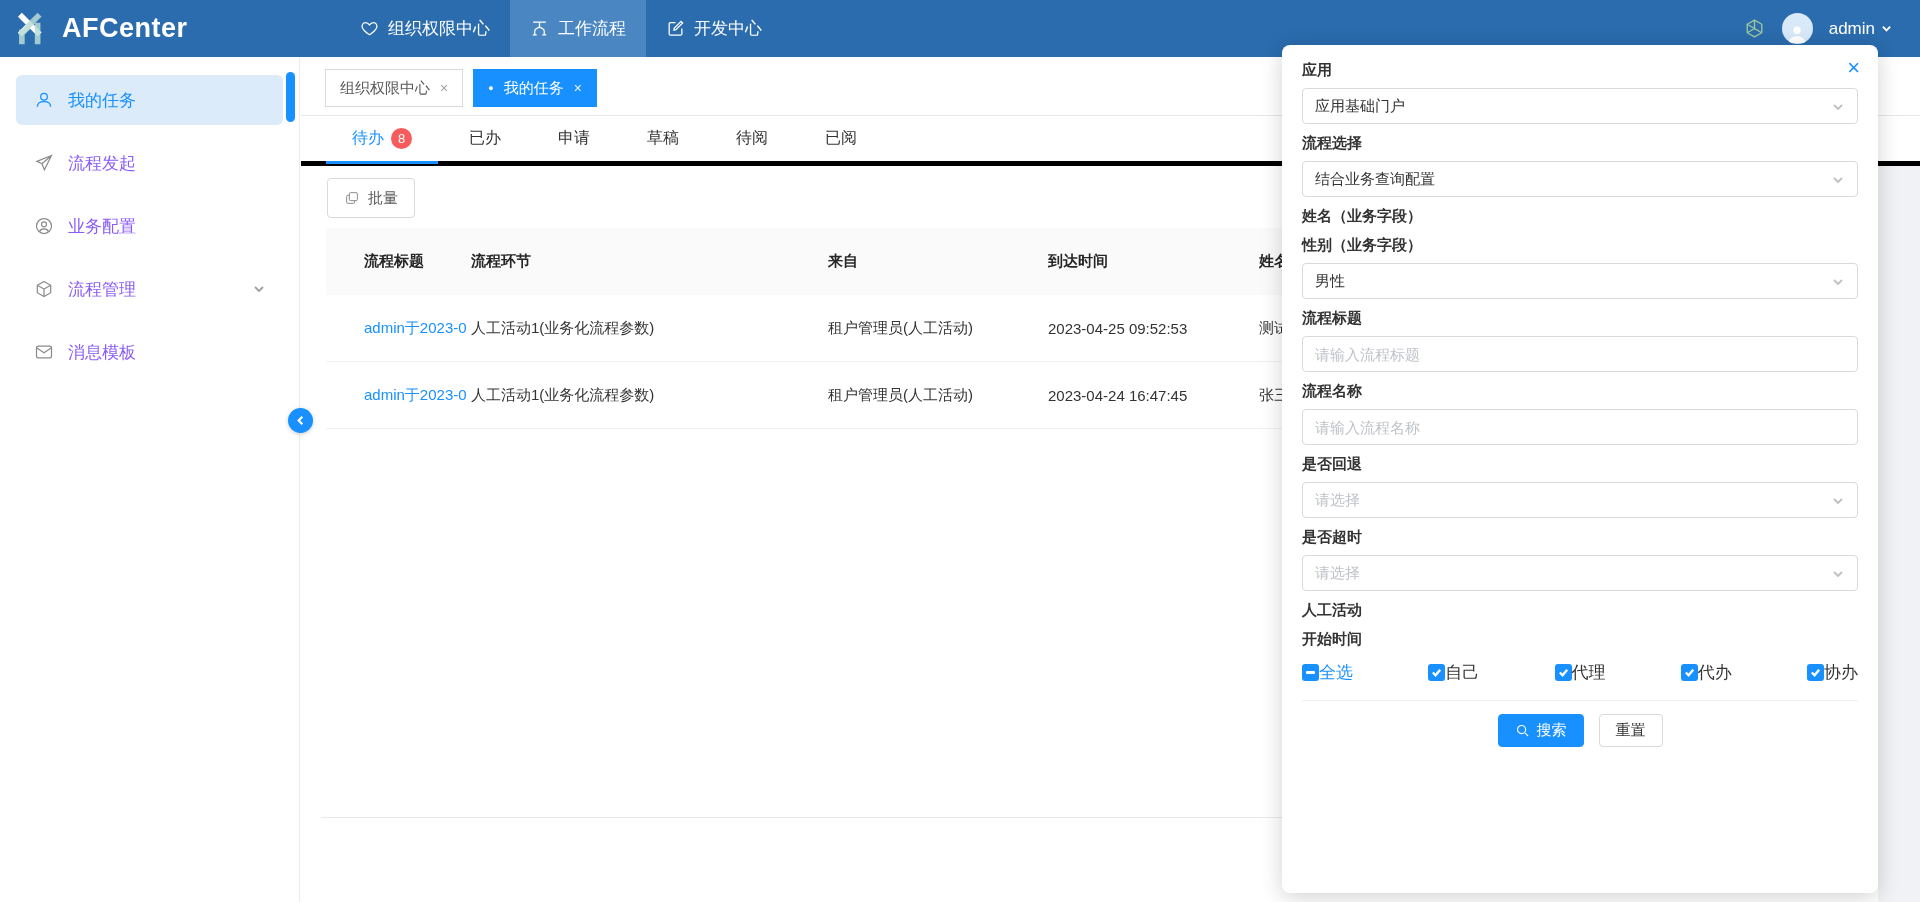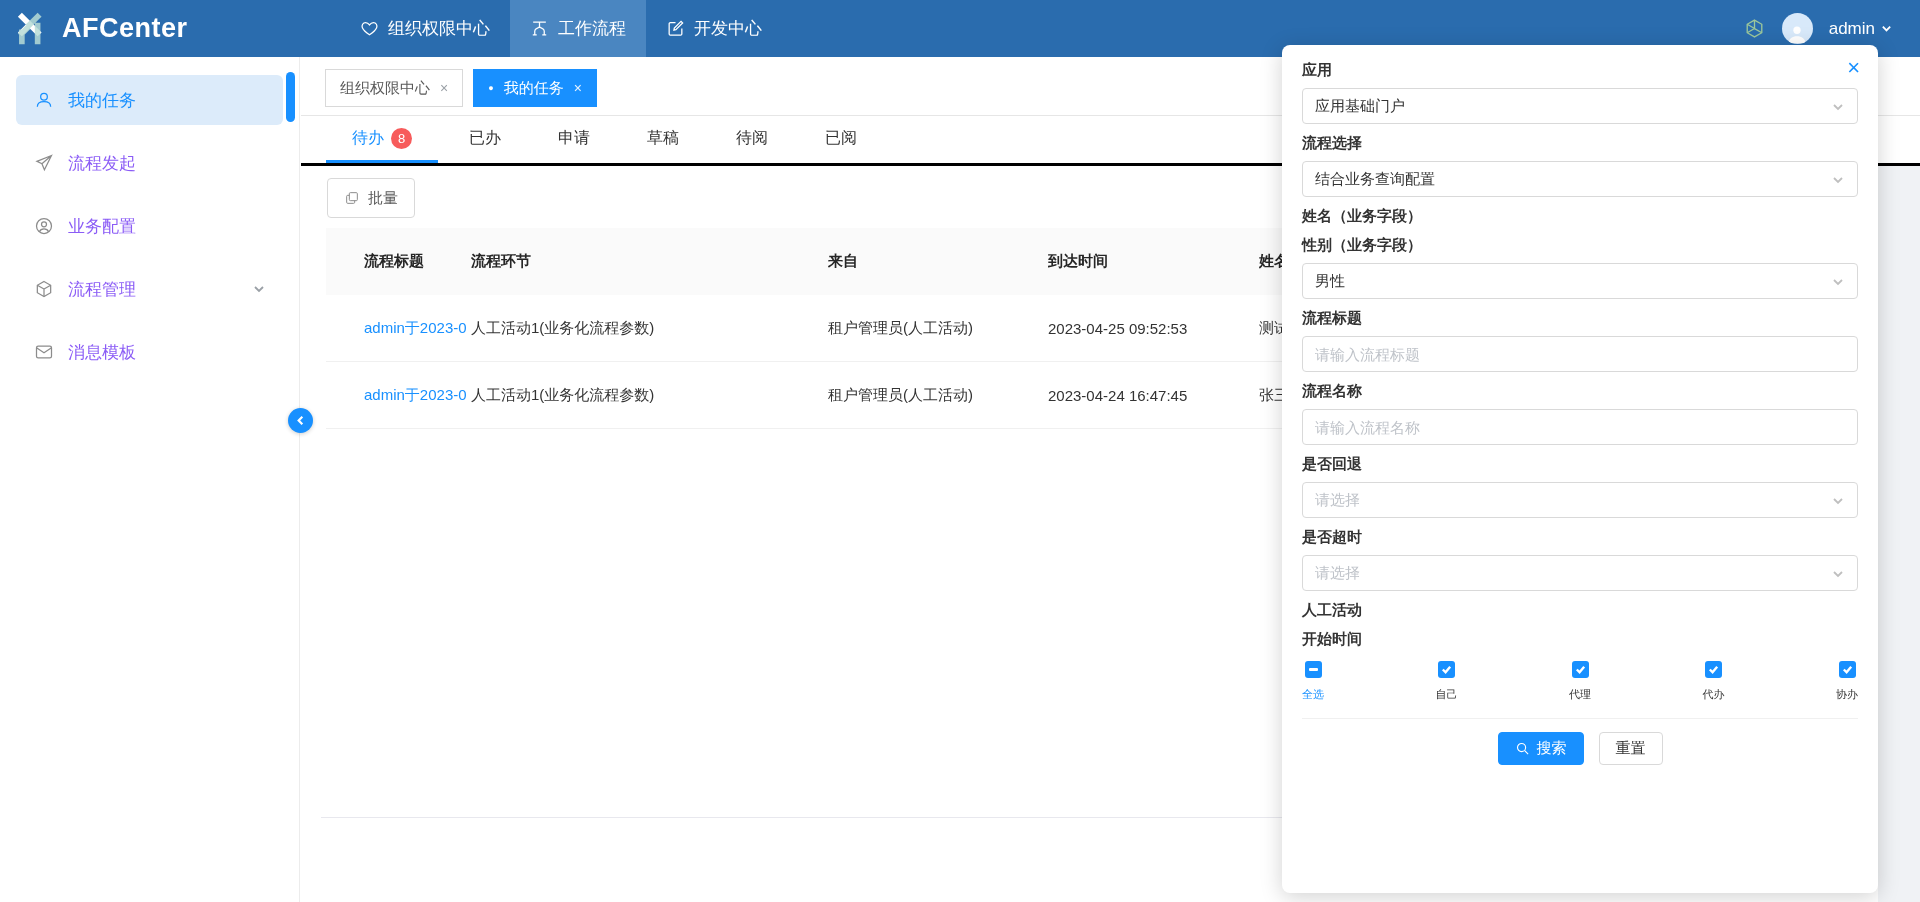--- a/index.html
+++ b/index.html
@@ -37,21 +37,21 @@
 
   
   .main { position:absolute; left:301px; top:57px; width:1619px; height:845px; background:#fff; }
   .tabstrip { height:59px; border-bottom:1px solid #e6e6e6; display:flex; align-items:flex-end; padding-left:24px; gap:10px; background:#fff; }
   .page-tab { height:38px; margin-bottom:8px; display:flex; align-items:center; gap:10px; padding:0 14px; font-size:15px; border:1px solid #d9d9d9; background:#fff; color:#595959; cursor:pointer; }
   .page-tab .x { font-size:14px; color:#9aa0a6; }
   .page-tab.active { background:#1890ff; border-color:#1890ff; color:#fff; }
   .page-tab.active .x { color:#e8f3ff; }
   .page-tab .dot { font-size:9px; line-height:1; }
 
-  .subtabs { height:50px; display:flex; align-items:flex-end; gap:57px; padding-left:51px; border-bottom:3px solid #000000; background:#fff; }
+  .subtabs { height:50px; display:flex; align-items:center; gap:57px; padding-left:51px; border-bottom:5px solid #000000; background:#fff; }
   .subtab { position:relative; height:50px; display:flex; align-items:center; gap:7px; font-size:16px; color:#333; cursor:pointer; }
   .subtab.active { color:#1890ff; }
   .subtab.active::after { content:""; position:absolute; left:-26px; right:-26px; bottom:0; height:3px; background:#1890ff; }
   .badge { min-width:21px; height:21px; border-radius:11px; background:#f75b5b; color:#fff; font-size:13px; display:flex; align-items:center; justify-content:center; padding:0 4px; }
 
   .content-row { display:flex; height:736px; }
   .content { position:relative; width:1577px; background:#fff; }
   .gutter { width:42px; background:#f0f2f5; }
 
   .batch-btn { position:absolute; left:26px; top:12px; height:40px; display:flex; align-items:center; gap:8px; padding:0 16px; border:1px solid #d9d9d9; border-radius:4px; background:#fff; font-size:15px; color:#595959; cursor:pointer; }
@@ -77,21 +77,21 @@
   .f-placeholder { color:#bfc3c9; }
   .f-chevron { position:absolute; right:12px; top:11px; width:14px; height:14px; }
   .f-chevron svg { width:14px; height:14px; stroke:#bfbfbf; fill:none; stroke-width:1.8; }
   .date-box { gap:8px; }
   .date-box .cal { width:17px; height:17px; flex:0 0 auto; }
   .date-box .cal svg { width:17px; height:17px; stroke:#bfbfbf; fill:none; stroke-width:1.5; }
   .date-box .part { flex:1; text-align:center; }
   .sep { color:#8c8c8c; }
 
   .checkbox-row { display:flex; justify-content:space-between; align-items:center; margin-top:12px; }
-  .cb-item { display:flex; align-items:center; gap:9px; font-size:11px; color:#333; cursor:pointer;flex-direction:column; }
+  .cb-item { display:flex; align-items:center; font-size:17px; color:#333; cursor:pointer; }
   .cb-item.all-label { color:#1890ff; }
   .cb { width:17px; height:17px; border-radius:3px; background:#1890ff; display:flex; align-items:center; justify-content:center; }
   .cb svg { width:11px; height:11px; stroke:#fff; fill:none; stroke-width:2.6; }
   .cb .minus { width:9px; height:2.5px; background:#fff; border-radius:1px; }
 
   .drawer-footer { margin-top:16px; border-top:1px solid #f0f0f0; padding-top:13px; display:flex; justify-content:center; gap:15px; }
   .btn { height:33px; border-radius:4px; font-size:15px; display:flex; align-items:center; gap:7px; padding:0 16px; cursor:pointer; border:1px solid #d9d9d9; background:#fff; color:#333; font-family:inherit; }
   .btn.primary { background:#1890ff; border-color:#1890ff; color:#fff; }
   .btn.primary svg { width:15px; height:15px; stroke:#fff; fill:none; stroke-width:1.8; }
 </style>

